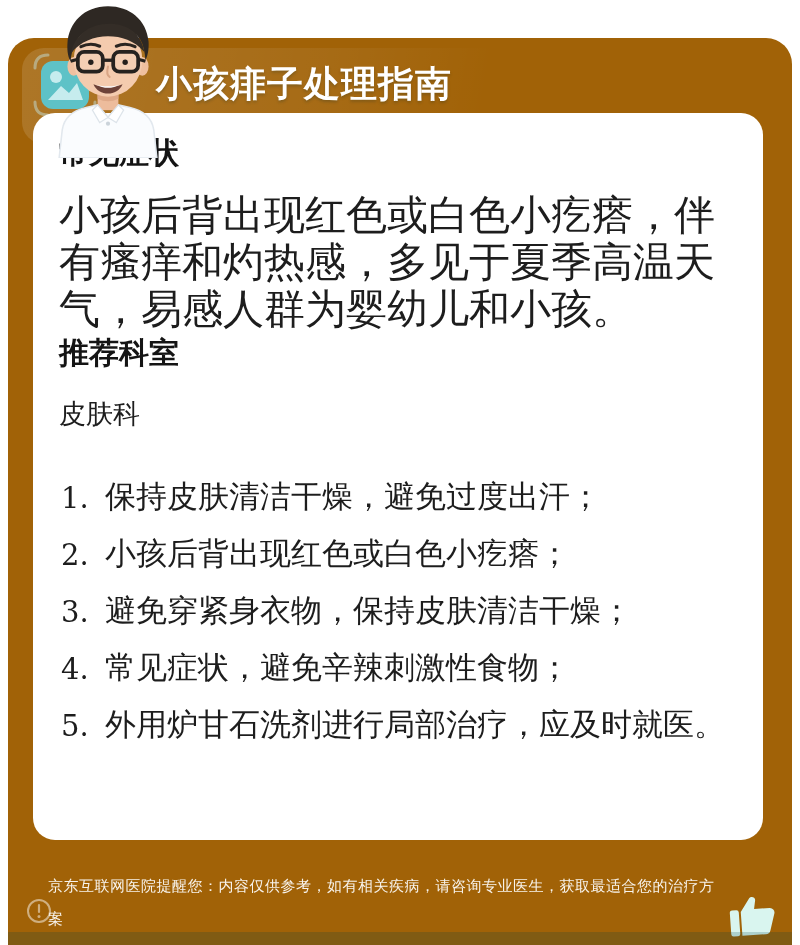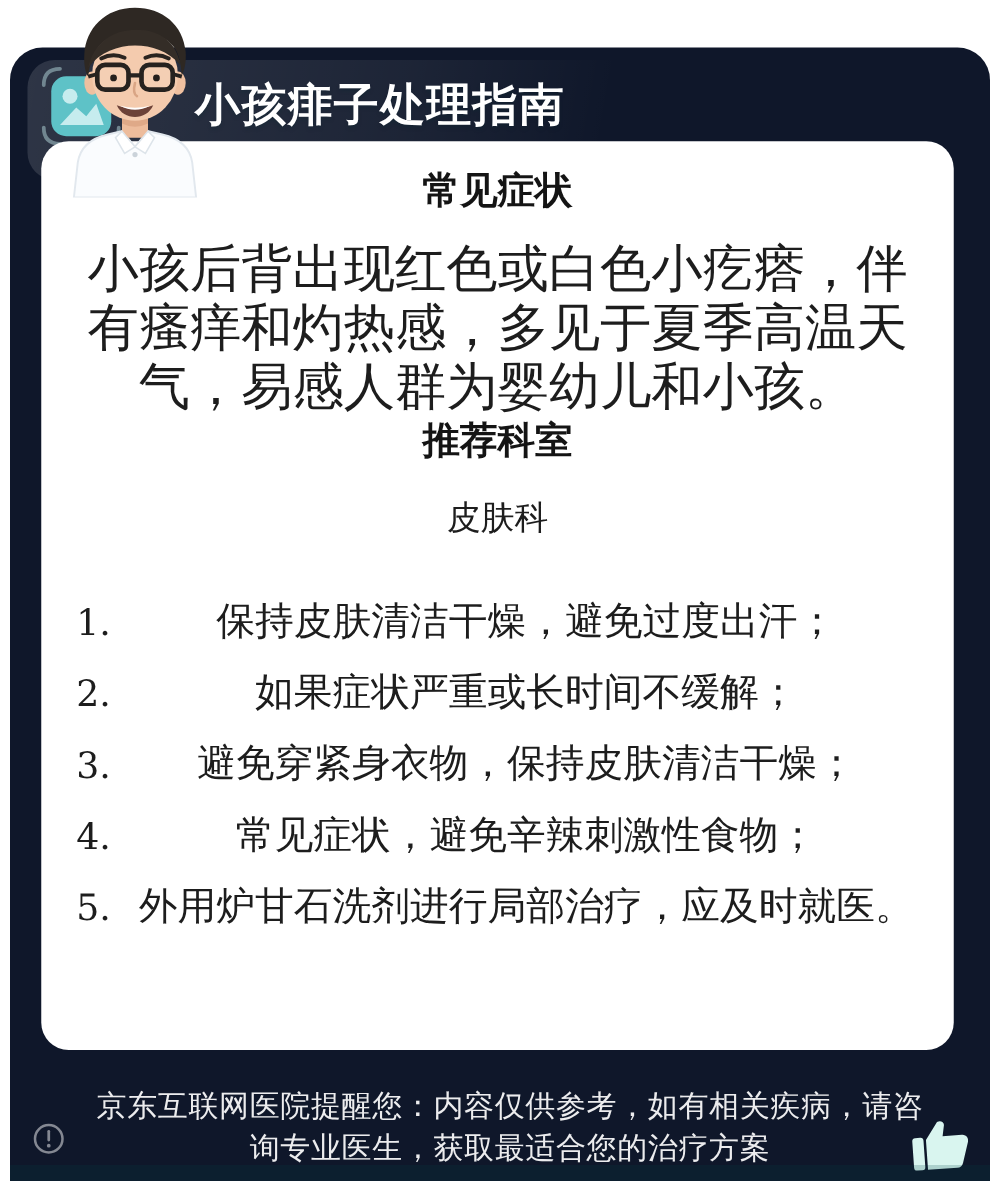--- a/index.html
+++ b/index.html
@@ -4,21 +4,21 @@
 <style>
   html,body{margin:0;padding:0;}
   body{
     width:800px;height:945px;
     background:#ffffff;
     font-family:"Liberation Sans","DejaVu Sans",sans-serif;
     overflow:hidden;position:relative;
   }
   .teal-container{
     position:absolute;left:8px;top:38px;width:784px;height:907px;
-    background:#0f172a;border-radius:26px 26px 0 0;text-align:center;
+    background:#a16207;border-radius:26px 26px 0 0;
   }
   .header-sheen{
     position:absolute;left:14px;top:10px;width:540px;height:96px;
     border-radius:22px;
     background:linear-gradient(100deg,rgba(255,255,255,0.13) 0%,rgba(255,255,255,0.06) 55%,rgba(255,255,255,0) 85%);
     pointer-events:none;
   }
   .bottom-strip{
     position:absolute;left:0;bottom:0;width:100%;height:13px;
     background:rgba(0,66,72,0.20);
@@ -64,22 +64,22 @@
     position:absolute;left:2px;top:1px;
     font-family:"DejaVu Serif","Liberation Serif",serif;
     font-size:29px;color:#1d1d1d;
   }
   
   .footer{
     position:absolute;left:0;top:818px;width:100%;height:89px;
   }
   .info-icon{position:absolute;left:18px;top:42px;width:26px;height:26px;opacity:0.75;}
   .disclaimer{
-    position:absolute;left:64px;top:13px;width:672px;
-    font-size:24px;line-height:33px;color:rgba(255,255,255,0.92);
+    position:absolute;left:40px;top:13px;width:672px;
+    font-size:15px;line-height:33px;color:rgba(255,255,255,0.92);
     letter-spacing:0.5px;
   }
   .thumbs-icon{position:absolute;right:12px;top:36px;width:52px;height:46px;transform:rotate(-4deg);}
 </style>
 </head>
 <body>
 
 <div class="teal-container">
   <div class="header-sheen"></div>
 
@@ -137,21 +137,21 @@
 
   <div class="card">
     <h2>常见症状</h2>
     <p class="body-text">小孩后背出现红色或白色小疙瘩，伴有瘙痒和灼热感，多见于夏季高温天气，易感人群为婴幼儿和小孩。</p>
 
     <h2 class="mt1">推荐科室</h2>
     <p class="dept-text">皮肤科</p>
 
     <ol class="tips-list">
       <li>保持皮肤清洁干燥，避免过度出汗；</li>
-      <li>如果症状严重或长时间不缓解；</li>
+      <li>小孩后背出现红色或白色小疙瘩；</li>
       <li>避免穿紧身衣物，保持皮肤清洁干燥；</li>
       <li>常见症状，避免辛辣刺激性食物；</li>
       <li>外用炉甘石洗剂进行局部治疗，应及时就医。</li>
     </ol>
   </div>
 
   <div class="footer">
     <div class="info-icon">
       <svg width="26" height="26" viewBox="0 0 26 26">
         <circle cx="13" cy="13" r="11" fill="none" stroke="rgba(255,255,255,0.65)" stroke-width="2"></circle>

